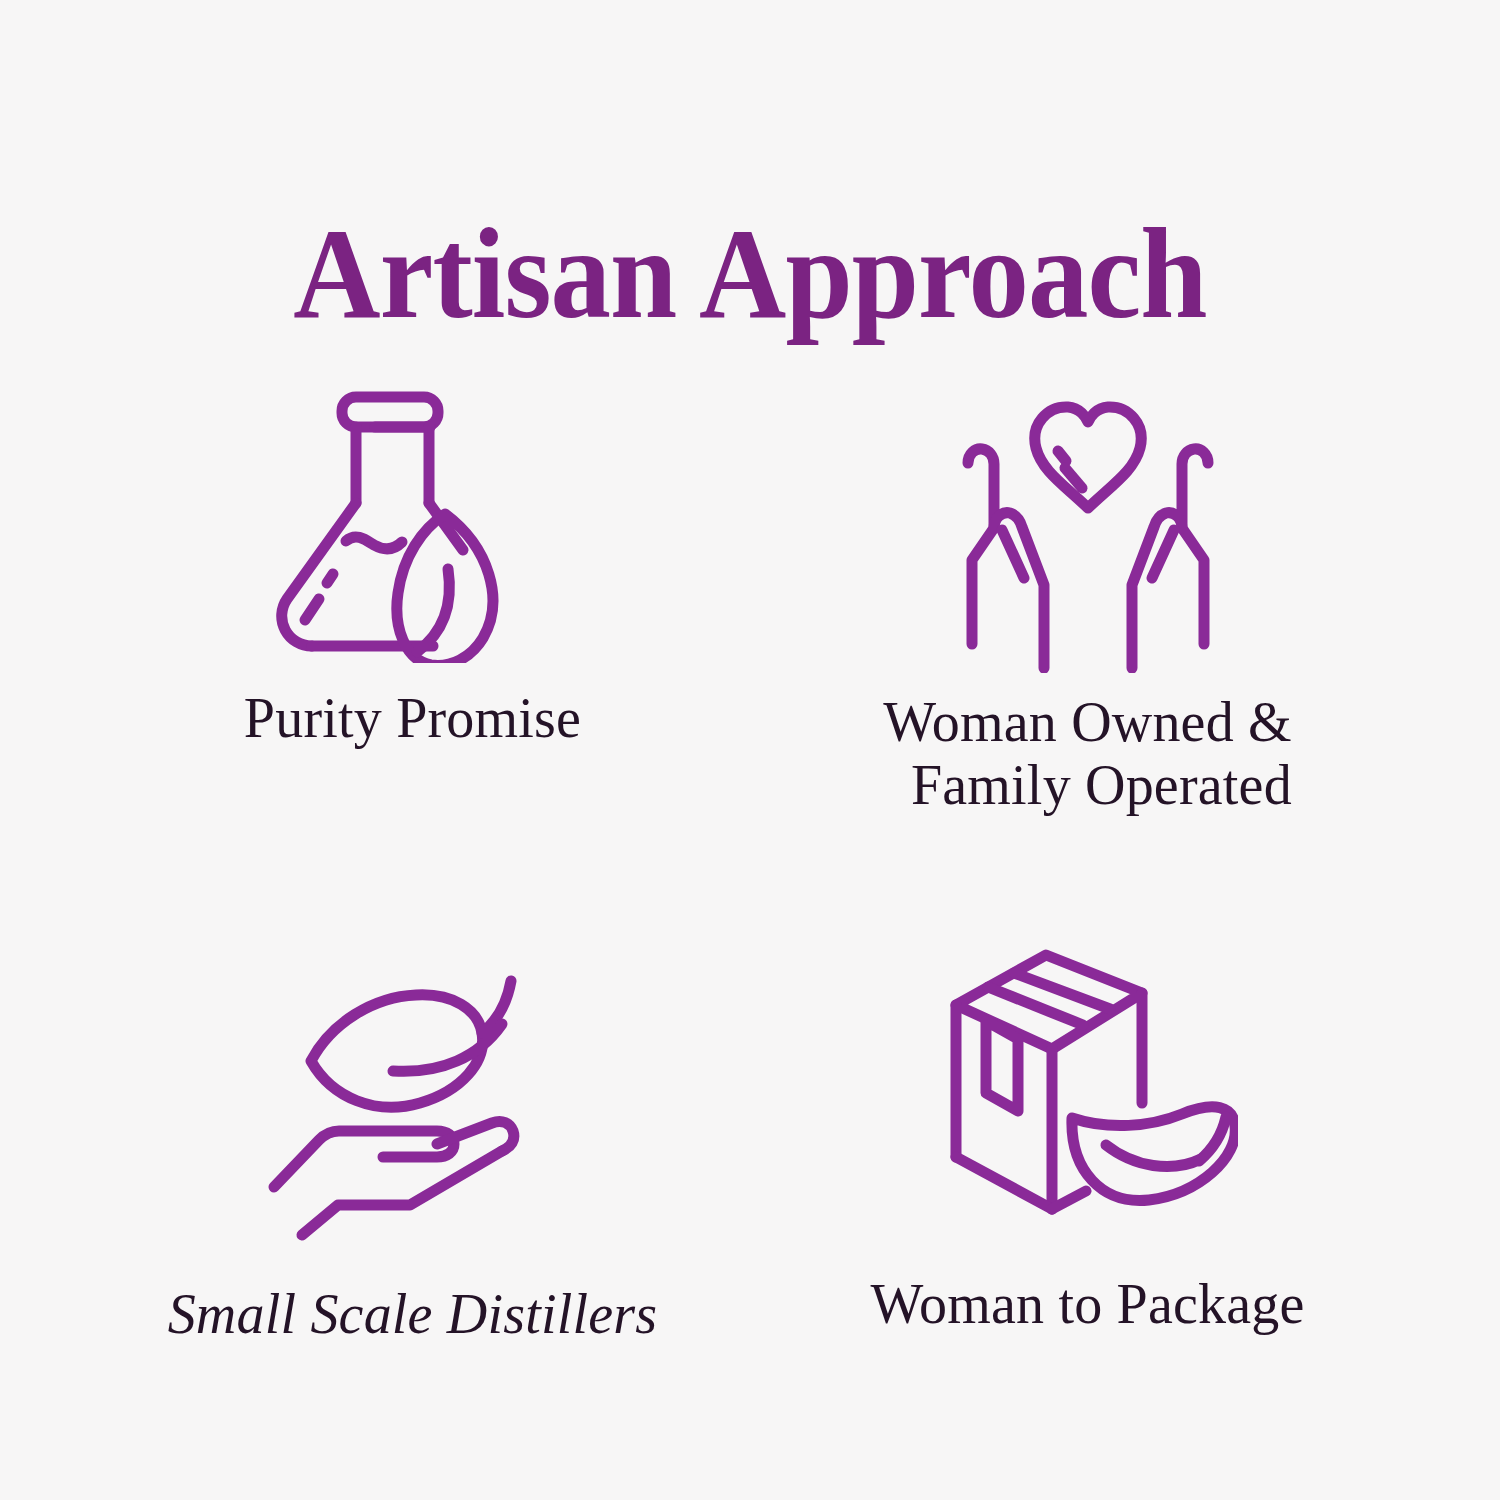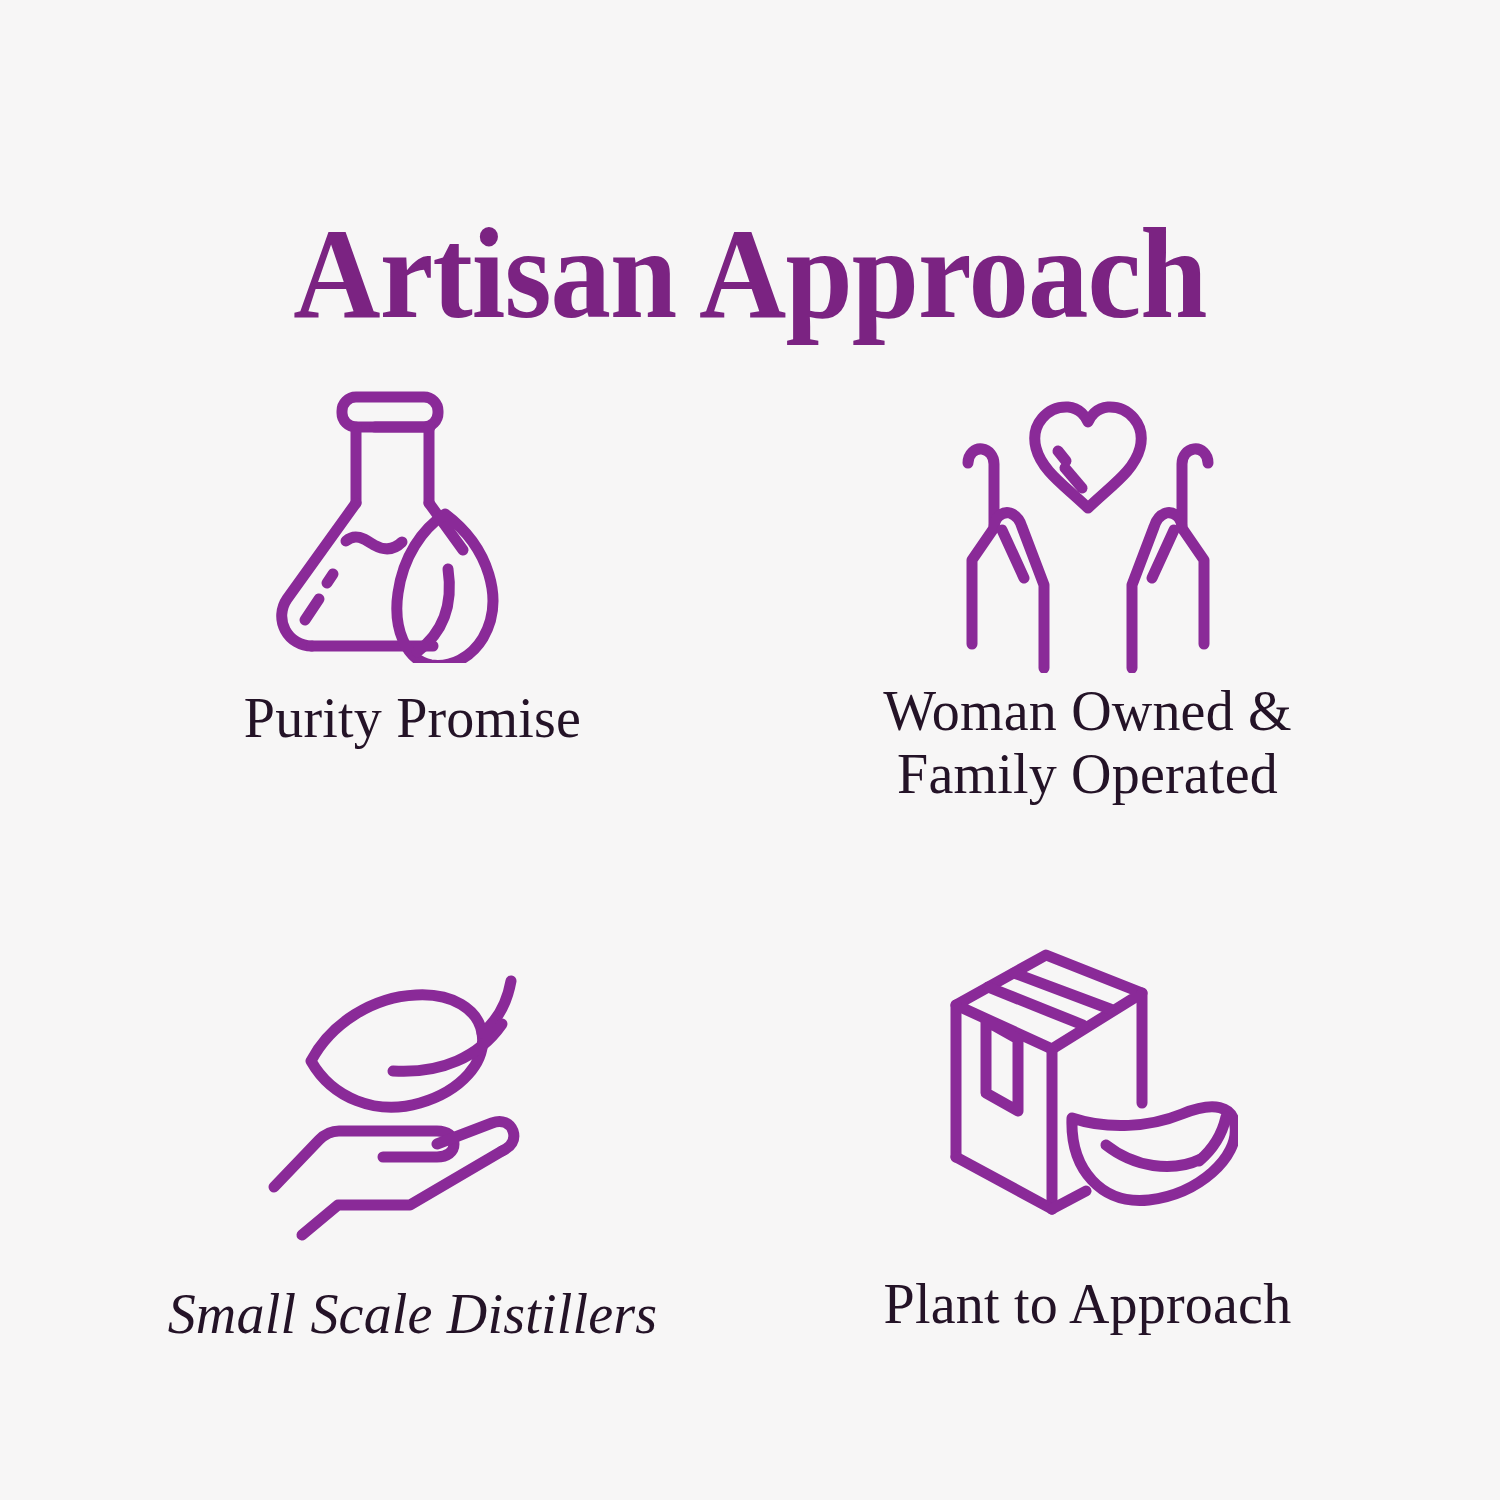--- a/index.html
+++ b/index.html
@@ -77,21 +77,21 @@
     line-height: 1.13;
     letter-spacing: 0.2px;
     white-space: pre-line;
   }
 
   
   .cell-0 .icon-wrap { margin-top: 8px; }
   .cell-0 .feature-label { margin-top: 24px; }
 
   .cell-1 .icon-wrap { margin-top: 18px; }
-  .cell-1 .feature-label { margin-top: 7px; }
+  .cell-1 .feature-label { margin-top: 18px; text-align: right; }
 
   .cell-2 .icon-wrap { margin-top: 58px; }
   .cell-2 .feature-label { margin-top: 40px; font-style: italic; }
 
   .cell-3 .icon-wrap { margin-top: 48px; }
   .cell-3 .feature-label { margin-top: 40px; }
 </style>
 </head>
 <body>
 
@@ -211,17 +211,17 @@
                    c36 12 78 9 110 -4
                    c32 -13 51 -8 53 12
                    c4 31 -36 68 -86 74
                    c-47 5 -79 -30 -77 -82 Z"></path>
 
           <path d="M288 184 c-4 18 -14 33 -27 44"></path>
 
           <path d="M168 212 c28 22 66 28 95 14"></path>
         </svg>
       </div>
-      <div class="feature-label">Plant to Approach</div>
+      <div class="feature-label">Woman to Package</div>
     </div>
 
   </div>
 </div>
 
 </body></html>

